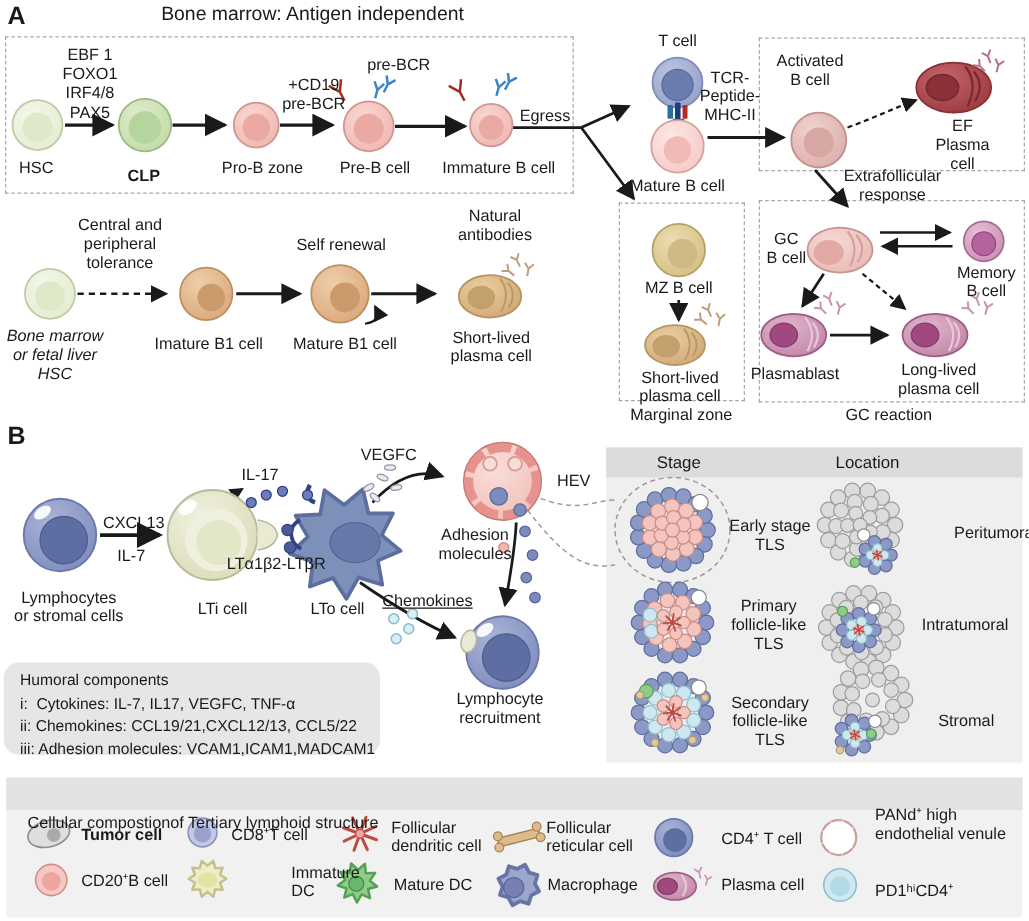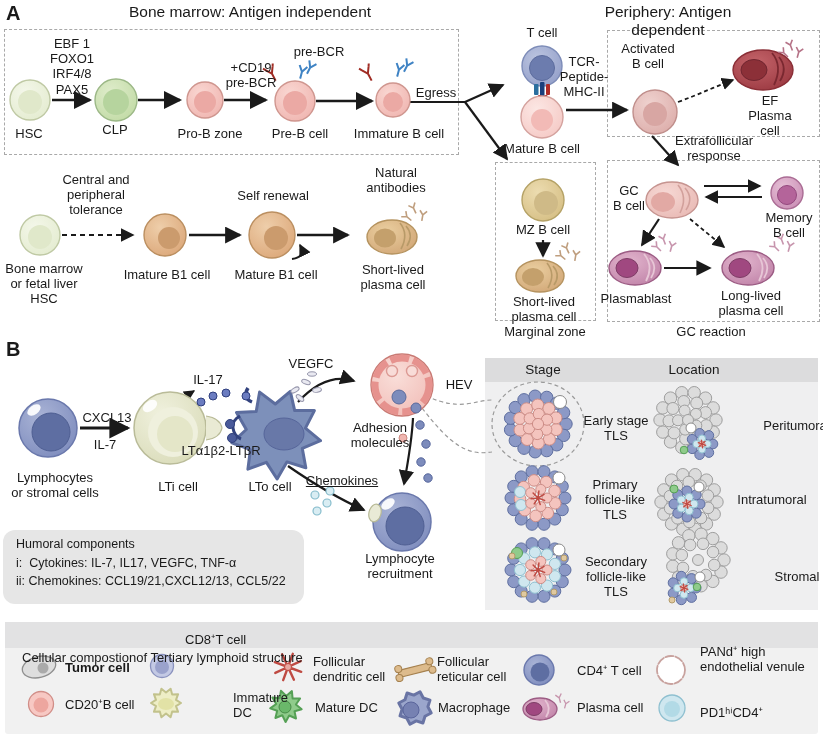--- a/index.html
+++ b/index.html
@@ -616,28 +616,27 @@
         </g>
     </g>
     <g>
       <circle cx="672" cy="708" r="13" fill="#cfe7ef" stroke="#8fc0d0" stroke-width="1.3"></circle>
       <circle cx="672" cy="709" r="8" fill="#b2dae6"></circle>
     </g>
   </svg>
 
   <div class="plabel" style="left:6px;top:2px;">A</div>
   <div class="lbl title" style="left:250px;top:3px;">Bone marrow: Antigen independent</div>
-  <div class="lbl title" style="left:668px;top:3px;">Periphery: Antigen dependent</div>
 
   <div class="lbl" style="left:72px;top:36px;">EBF 1
 FOXO1
 IRF4/8
 PAX5</div>
   <div class="lbl" style="left:29px;top:126px;">HSC</div>
-  <div class="lbl" style="left:115px;top:122px;">CLP</div>
+  <div class="lbl" style="left:115px;top:133px;font-weight:bold;">CLP</div>
   <div class="lbl" style="left:210px;top:126px;">Pro-B zone</div>
   <div class="lbl" style="left:300px;top:126px;">Pre-B cell</div>
   <div class="lbl" style="left:399px;top:126px;">Immature B cell</div>
   <div class="lbl" style="left:251px;top:60px;">+CD19
 pre-BCR</div>
   <div class="lbl" style="left:319px;top:44px;">pre-BCR</div>
   <div class="lbl" style="left:436px;top:85px;">Egress</div>
 
   <div class="lbl" style="left:542px;top:25px;">T cell</div>
   <div class="lbl" style="left:542px;top:141px;">Mature B cell</div>
@@ -658,21 +657,21 @@
   <div class="lbl" style="left:711px;top:324px;">GC reaction</div>
 
   <div class="lbl" style="left:543px;top:222px;">MZ B cell</div>
   <div class="lbl" style="left:544px;top:294px;">Short-lived
 plasma cell</div>
   <div class="lbl" style="left:545px;top:324px;">Marginal zone</div>
 
   <div class="lbl" style="left:96px;top:172px;">Central and
 peripheral
 tolerance</div>
-  <div class="lbl" style="left:44px;top:261px;">Bone marrow
+  <div class="lbl" style="left:44px;top:261px;font-style:italic;">Bone marrow
 or fetal liver
 HSC</div>
   <div class="lbl" style="left:167px;top:267px;">Imature B1 cell</div>
   <div class="lbl" style="left:273px;top:188px;">Self renewal</div>
   <div class="lbl" style="left:276px;top:267px;">Mature B1 cell</div>
   <div class="lbl" style="left:396px;top:165px;">Natural
 antibodies</div>
   <div class="lbl" style="left:393px;top:262px;">Short-lived
 plasma cell</div>
 
@@ -689,38 +688,39 @@
   <div class="lbl" style="left:459px;top:377px;">HEV</div>
   <div class="lbl" style="left:380px;top:420px;">Adhesion
 molecules</div>
   <div class="lbl" style="left:342px;top:473px;text-decoration:underline;">Chemokines</div>
   <div class="lbl" style="left:400px;top:551px;">Lymphocyte
 recruitment</div>
 
   <div class="hum" style="left:16px;top:537px;">Humoral components</div>
   <div class="hum" style="left:16px;top:556px;">i:  Cytokines: IL-7, IL17, VEGFC, TNF-α</div>
   <div class="hum" style="left:16px;top:574px;">ii: Chemokines: CCL19/21,CXCL12/13, CCL5/22</div>
+  <div class="hum" style="left:16px;top:592px;">iii: Adhesion molecules: VCAM1,ICAM1,MADCAM1</div>
 
   <div class="lbl hdrtxt" style="left:543px;top:362px;">Stage</div>
   <div class="lbl hdrtxt" style="left:694px;top:362px;">Location</div>
   <div class="lbl" style="left:616px;top:413px;">Early stage
 TLS</div>
   <div class="lbl" style="left:774px;top:418px;padding-left:45px;">Peritumoral</div>
   <div class="lbl" style="left:615px;top:477px;">Primary
 follicle-like
 TLS</div>
   <div class="lbl" style="left:772px;top:492px;">Intratumoral</div>
   <div class="lbl" style="left:616px;top:554px;">Secondary
 follicle-like
 TLS</div>
-  <div class="lbl" style="left:773px;top:569px;margin-left:24px;">Stromal</div>
+  <div class="lbl" style="left:773px;top:569px;">Stromal</div>
 
   <div class="leg" style="left:22px;top:627px;font-size:13px;margin-top:23px;">Cellular compostionof Tertiary lymphoid structure</div>
   <div class="leg" style="left:65px;top:660px;font-weight:bold;">Tumor cell</div>
-  <div class="leg" style="left:185px;top:632px;">CD8⁺T cell</div>
+  <div class="leg" style="left:185px;top:660px;">CD8⁺T cell</div>
   <div class="leg" style="left:313px;top:654px;">Follicular
 dendritic cell</div>
   <div class="leg" style="left:437px;top:654px;">Follicular
 reticular cell</div>
   <div class="leg" style="left:577px;top:663px;">CD4⁺ T cell</div>
   <div class="leg" style="left:700px;top:644px;">PANd⁺ high
 endothelial venule</div>
   <div class="leg" style="left:65px;top:697px;">CD20⁺B cell</div>
   <div class="leg" style="left:185px;top:690px;margin-left:48px;">Immature
 DC</div>

